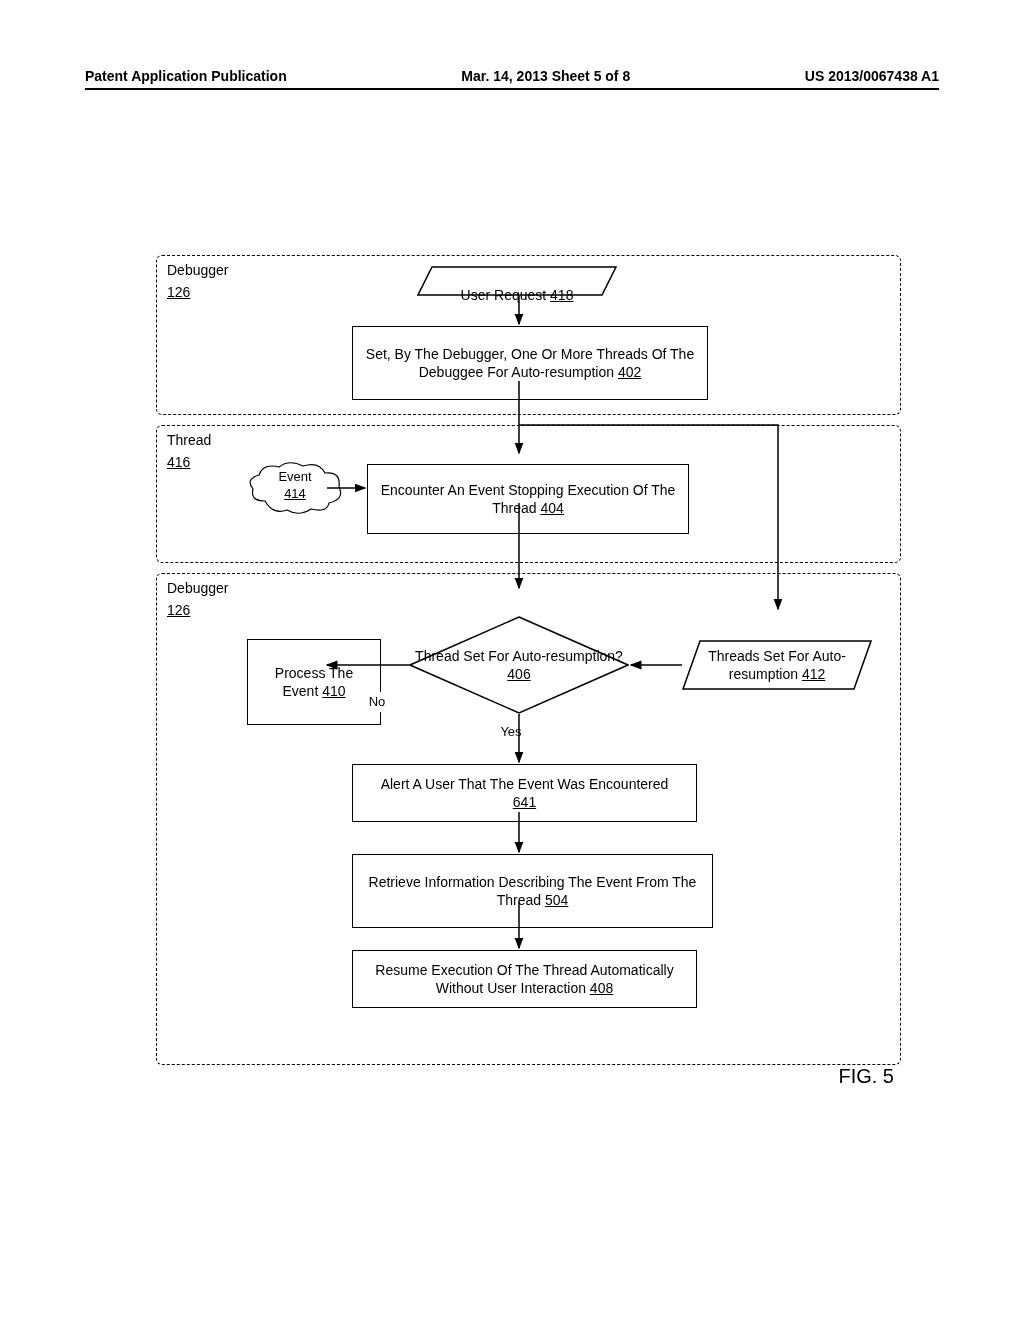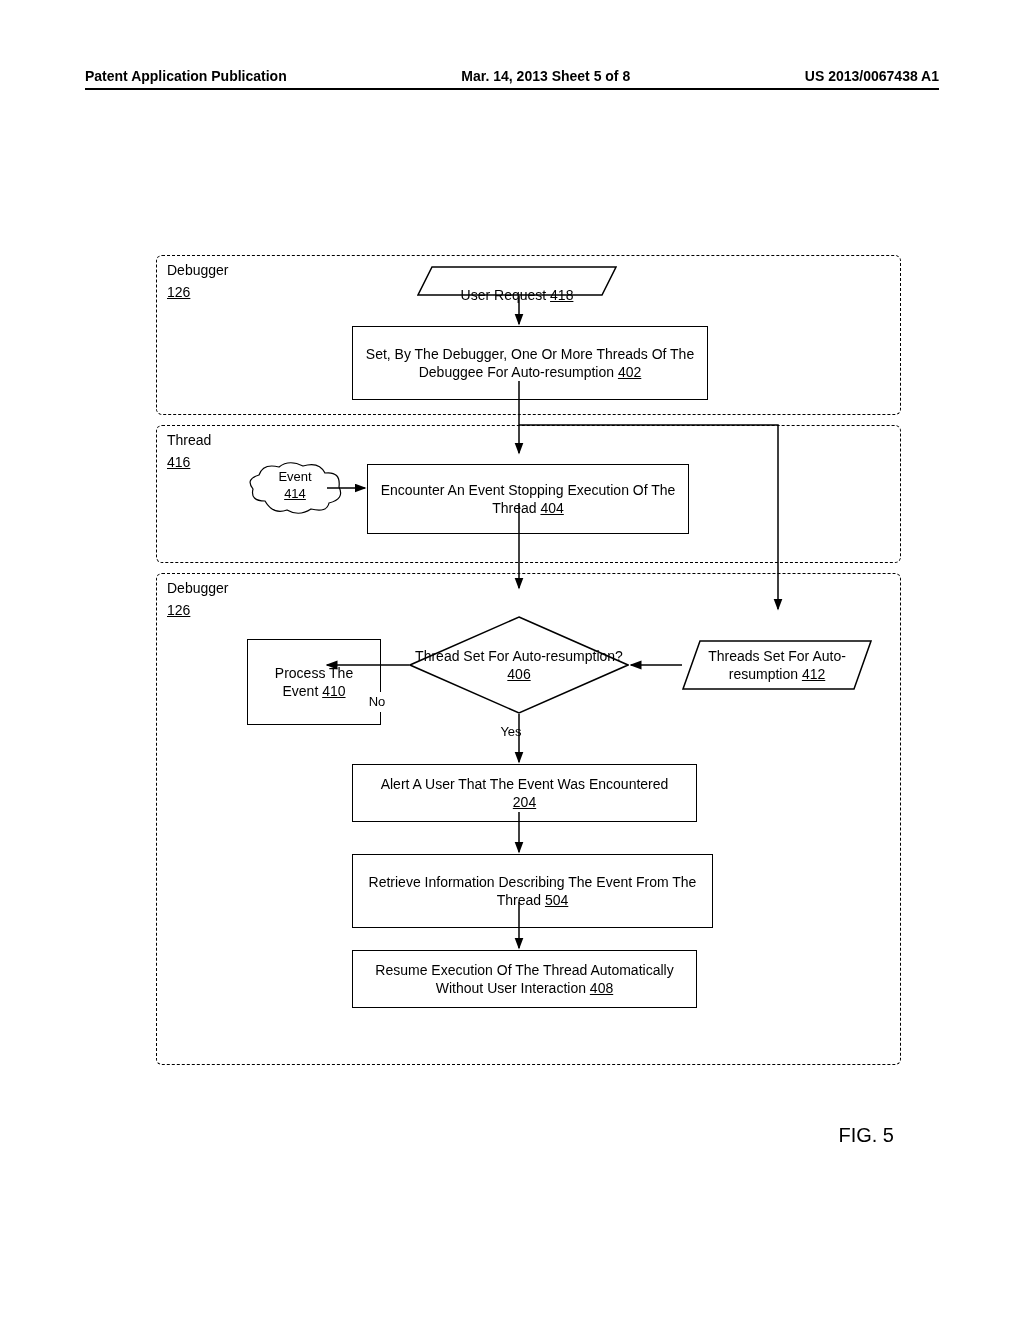--- a/index.html
+++ b/index.html
@@ -64,21 +64,21 @@
   }
   .ref-num { text-decoration: underline; }
   svg.connectors {
     position: absolute;
     top: 0; left: 0;
     pointer-events: none;
   }
   .fig-label {
     position: absolute;
     right: 130px;
-    top: 1124px;
+    top: 1065px;
     font-size: 20px;
   }
 </style>
 </head>
 <body>
 
 <div class="page-header">
   <span>Patent Application Publication</span>
   <span>Mar. 14, 2013  Sheet 5 of 8</span>
   <span>US 2013/0067438 A1</span>
@@ -182,21 +182,21 @@
         <span class="ref-num">412</span>
       </span>
     </div>
 
     <div class="shape" style="left:200px; top:80px; width:40px; height:20px; font-size:13px;margin-top:38px;">No</div>
     <div class="shape" style="left:334px; top:148px; width:40px; height:20px; font-size:13px;">Yes</div>
 
     <div class="shape process-box" style="left:195px; top:190px; width:335px; height:48px; padding:4px;justify-content:center;">
       <span>
         <span>Alert A User That The Event Was Encountered</span><br>
-        <span class="ref-num">204</span>
+        <span class="ref-num">641</span>
       </span>
     </div>
 
     <div class="shape process-box" style="left:195px; top:280px; width:335px; height:48px; padding:12px;">
       <span>
         <span>Retrieve Information Describing The Event From The Thread</span>
         <span class="ref-num">504</span>
       </span>
     </div>
 

